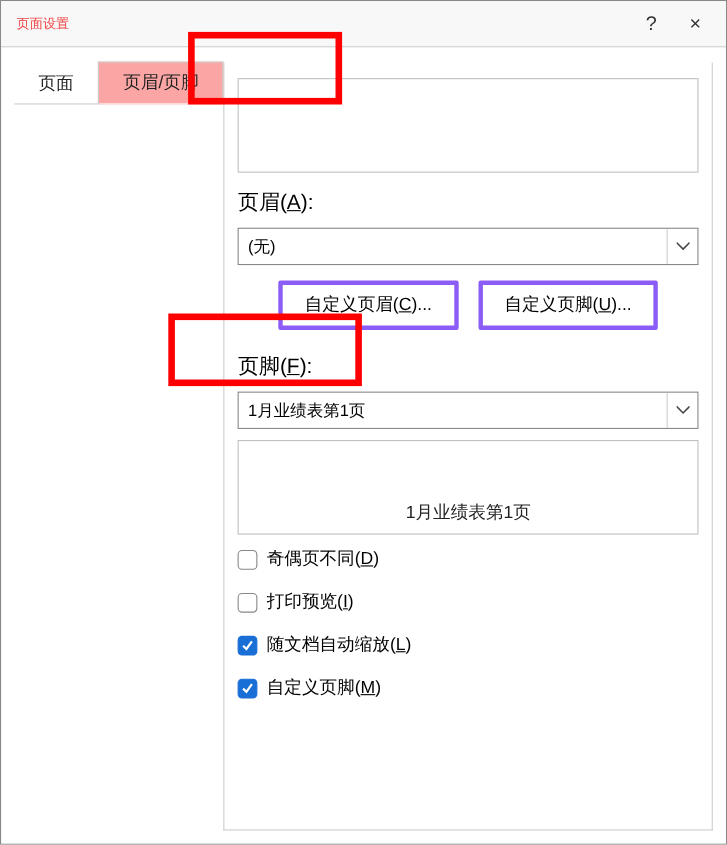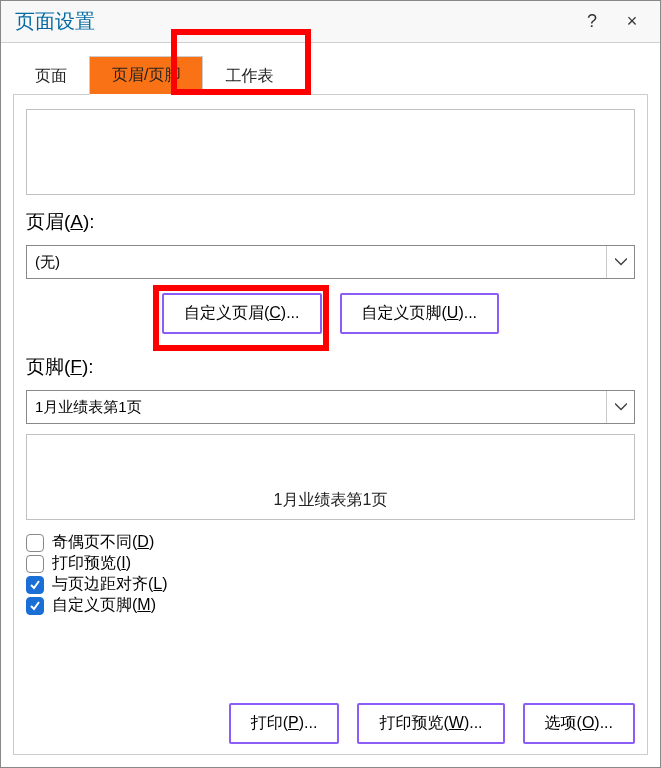--- a/index.html
+++ b/index.html
@@ -22,42 +22,42 @@
   .titlebar {
     height: 42px;
     background: #f8f8f8;
     border-bottom: 1px solid #d0d0d0;
     display: flex;
     align-items: center;
     padding: 0 8px 0 14px;
   }
   .titlebar .title {
     flex: 1;
-    font-size: 20px;
-    color: #0369a1;
+    font-size: 12px;
+    color: #ef4444;
   }
   .titlebar .help {
     width: 40px;
     text-align: center;
     font-size: 18px;
     color: #333;
     cursor: pointer;
   }
   .titlebar .close {
     width: 40px;
     text-align: center;
     font-size: 18px;
     color: #333;
     cursor: pointer;
   }
   .content {
     flex: 1;
     padding: 14px 12px 12px 12px;
     display: flex;
-    flex-direction: column;
+    flex-direction: row;
   }
   .tabs {
     display: flex;
     align-items: flex-end;
     height: 38px;
     position: relative;
   }
   .tabs::after {
     content:"";
     position:absolute;
@@ -69,21 +69,21 @@
     padding: 8px 22px;
     font-size: 16px;
     color: #222;
     cursor: pointer;
     position: relative;
     z-index: 1;
   }
   .tab.active {
     border: 1px solid #ccc;
     border-bottom: 1px solid #fff;
-    background: #f97316;
+    background: #fca5a5;
   }
   .tabpanel {
     border: 1px solid #ccc;
     border-top: none;
     flex:1;
     padding: 14px 12px 10px 12px;
     display:flex;
     flex-direction:column;
     gap: 10px;
   }
@@ -117,42 +117,42 @@
     border-left:1px solid #ccc;
     margin-right:-8px;
   }
   .btnrow {
     display:flex;
     justify-content:center;
     gap: 18px;
     margin: 4px 0 6px 0;
   }
   .btn {
-    border:2px solid #8b5cf6;
+    border:4px solid #8b5cf6;
     background:#fff;
     padding: 8px 20px;
     font-size: 16px;
     cursor:pointer;
     border-radius:2px;
   }
   .footer-preview {
     border:1px solid #c0c0c0;
     height: 86px;
     background:#fff;
     display:flex;
     align-items:flex-end;
     justify-content:center;
     padding-bottom:8px;
     font-size:16px;
     color:#222;
   }
   .check-group {
     display:flex;
     flex-direction:column;
-    gap: 0;
+    gap: 18px;
     margin-top:2px;
   }
   .check-row {
     display:flex;
     align-items:center;
     gap: 8px;
     font-size:16px;
   }
   .checkbox {
     width:18px; height:18px;
@@ -200,21 +200,20 @@
 
   <div class="content" style="position:relative;">
 
     <div class="highlight" style="left:170px; top:-14px; width:140px; height:66px;"></div>
 
     <div class="highlight" style="left:152px; top:242px; width:176px; height:66px;"></div>
 
     <div class="tabs">
       <div class="tab">页面</div>
       <div class="tab active">页眉/页脚</div>
-      <div class="tab">工作表</div>
     </div>
 
     <div class="tabpanel">
 
       <div class="header-preview"></div>
 
       <div class="label">
         <span>页眉(</span><span class="underline">A</span><span>):</span>
       </div>
 
@@ -265,39 +264,28 @@
             
           </div>
           <span><span>打印预览(</span><span class="underline">I</span><span>)</span></span>
         </div>
         <div class="check-row">
           <div class="checkbox checked">
             <svg width="12" height="12" viewBox="0 0 12 12">
                 <path d="M2 6 L5 9 L10 2" stroke="#fff" stroke-width="2" fill="none"></path>
               </svg>
           </div>
-          <span><span>与页边距对齐(</span><span class="underline">L</span><span>)</span></span>
+          <span><span>随文档自动缩放(</span><span class="underline">L</span><span>)</span></span>
         </div>
         <div class="check-row">
           <div class="checkbox checked">
             <svg width="12" height="12" viewBox="0 0 12 12">
                 <path d="M2 6 L5 9 L10 2" stroke="#fff" stroke-width="2" fill="none"></path>
               </svg>
           </div>
           <span><span>自定义页脚(</span><span class="underline">M</span><span>)</span></span>
         </div>
       </div>
 
-      <div class="bottom-btns">
-        <button class="btn">
-          <span>打印(</span><span class="underline">P</span><span>)...</span>
-        </button>
-        <button class="btn">
-          <span>打印预览(</span><span class="underline">W</span><span>)...</span>
-        </button>
-        <button class="btn">
-          <span>选项(</span><span class="underline">O</span><span>)...</span>
-        </button>
-      </div>
 
     </div>
   </div>
 </div>
 
 </body></html>

